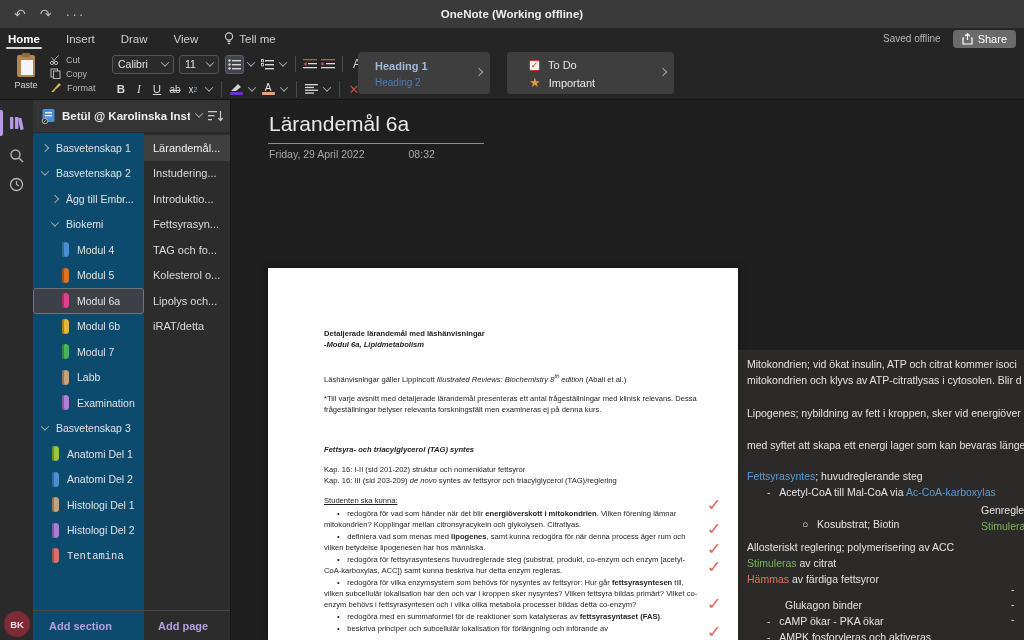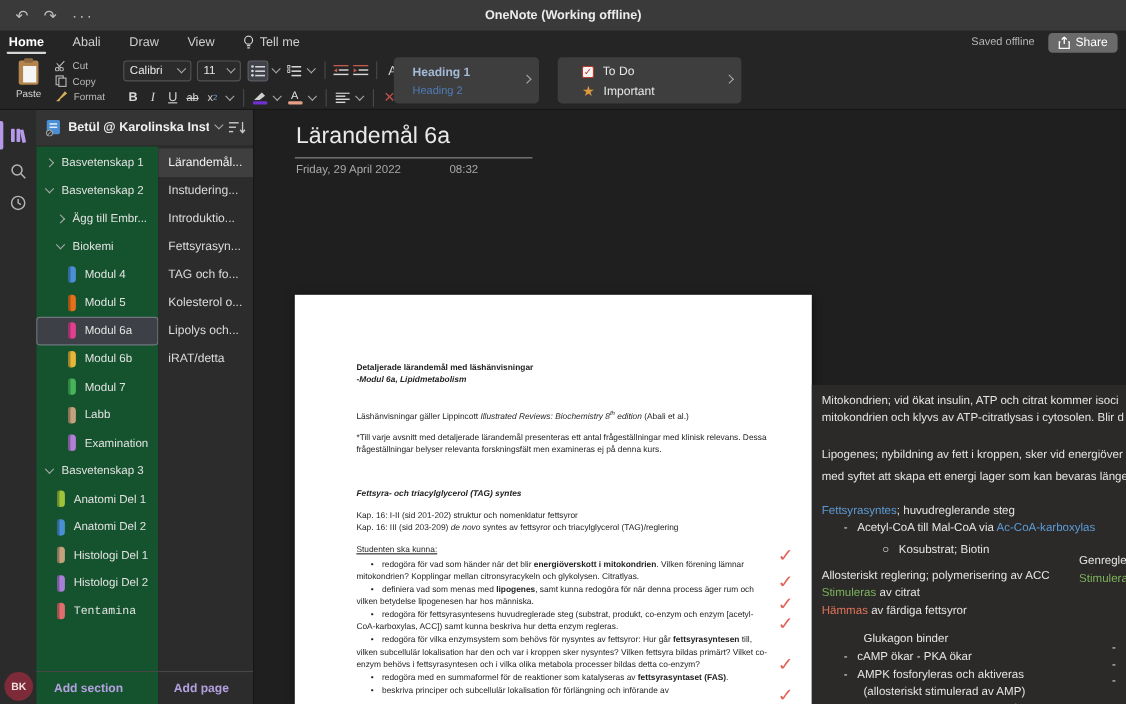--- a/index.html
+++ b/index.html
@@ -75,21 +75,21 @@
   #rail { position:absolute; left:0; top:0; width:33px; height:540px; background:#2b2b2b;padding-left:30px; }
   .rail-item { position:absolute; left:0; width:33px; height:28px; display:flex;
     align-items:center; justify-content:center; }
   #rail-active-bar { position:absolute; left:0; top:10px; width:3px; height:26px;
     background:#b49ae8; border-radius:0 2px 2px 0; }
   #avatar { position:absolute; left:4px; top:511px; width:26px; height:26px;
     border-radius:50%; background:#7d2b38; color:#f2dede; font-size:9.5px;
     font-weight:bold; display:flex; align-items:center; justify-content:center; }
 
   #sections-col { position:absolute; left:33px; top:0; width:111px; height:540px;
-    background:#14532d; }
+    background:#0c4a6e; }
   #pages-col { position:absolute; left:144px; top:0; width:86px; height:540px;
     background:#2c2c2c; }
   #nb-header { position:absolute; left:33px; top:0; width:197px; height:33px;
     background:#343434; border-bottom:1px solid #2a2a2a; display:flex;
     align-items:center; padding:0 6px 0 8px; gap:6px; z-index:2; }
   #nb-header .nb-name { color:#f0f0f0; font-size:11.5px; font-weight:bold;
     white-space:nowrap; overflow:hidden; max-width:128px; }
   #nb-header .chev { margin-top:-3px; }
   #sort-icon { margin-left:auto; }
 
@@ -149,21 +149,21 @@
       <span>↶</span>
       <span>↷</span>
       <span style="letter-spacing:2px;">···</span>
     </div>
     <div class="win-title">OneNote (Working offline)</div>
   </div>
 
   <div id="ribbon">
     <div id="tabs-row">
       <span class="rtab active">Home</span>
-        <span class="rtab">Abali</span>
+        <span class="rtab">Insert</span>
         <span class="rtab">Draw</span>
         <span class="rtab">View</span>
         <span class="rtab"><svg width="10" height="13" viewBox="0 0 10 13">
             <circle cx="5" cy="4.5" r="3.6" fill="none" stroke="#cfcfcf" stroke-width="1.1"></circle>
             <line x1="3.4" y1="9.5" x2="6.6" y2="9.5" stroke="#cfcfcf" stroke-width="1.1"></line>
             <line x1="3.8" y1="11.5" x2="6.2" y2="11.5" stroke="#cfcfcf" stroke-width="1.1"></line>
           </svg>Tell me</span>
         <span id="tabs-anchor"></span>
       <div id="tabs-right">
         <span id="saved-status">Saved offline</span>
@@ -484,24 +484,24 @@
           <span class="check" style="left: 440px; top: 290px;">✓</span>
           <span class="check" style="left: 440px; top: 327px;">✓</span>
           <span class="check" style="left: 440px; top: 355px;">✓</span>
         </div>
 
       <div id="side-panel">
         <div id="panel-lines">
             <div class="panel-line" style="margin-top: 0px; padding-left: 0px;"><span>Mitokondrien; vid ökat insulin, ATP och citrat kommer isoci</span></div>
             <div class="panel-line" style="margin-top: 0px; padding-left: 0px;"><span>mitokondrien och klyvs av ATP-citratlysas i cytosolen. Blir d</span></div>
             <div class="panel-line" style="margin-top: 17px; padding-left: 0px;"><span>Lipogenes; nybildning av fett i kroppen, sker vid energiöver</span></div>
-            <div class="panel-line" style="margin-top: 4px; padding-left: 0px;"><span>med syftet att skapa ett energi lager som kan bevaras länge</span></div>
+            <div class="panel-line" style="margin-top: 16px; padding-left: 0px;"><span>med syftet att skapa ett energi lager som kan bevaras länge</span></div>
             <div class="panel-line" style="margin-top: 15px; padding-left: 0px;"><span style="color: rgb(91, 155, 213);">Fettsyrasyntes</span><span>; huvudreglerande steg</span></div>
             <div class="panel-line" style="margin-top: 0px; padding-left: 20px;"><span>-&nbsp;&nbsp;&nbsp;Acetyl-CoA till Mal-CoA via </span><span style="color: rgb(91, 155, 213);">Ac-CoA-karboxylas</span></div>
-            <div class="panel-line" style="margin-top: 4px; padding-left: 55px;"><span>○&nbsp;&nbsp;&nbsp;Kosubstrat; Biotin</span></div>
+            <div class="panel-line" style="margin-top: 16px; padding-left: 55px;"><span>○&nbsp;&nbsp;&nbsp;Kosubstrat; Biotin</span></div>
             <div class="panel-line" style="margin-top: 7px; padding-left: 0px;"><span>Allosteriskt reglering; polymerisering av ACC</span></div>
             <div class="panel-line" style="margin-top: 0px; padding-left: 0px;"><span style="color: rgb(124, 179, 92);">Stimuleras</span><span> av citrat</span></div>
             <div class="panel-line" style="margin-top: 0px; padding-left: 0px;"><span style="color: rgb(224, 116, 92);">Hämmas</span><span> av färdiga fettsyror</span></div>
             <div class="panel-line" style="margin-top: 10px; padding-left: 38px;"><span>Glukagon binder</span></div>
             <div class="panel-line" style="margin-top: 0px; padding-left: 20px;"><span>-&nbsp;&nbsp;&nbsp;cAMP ökar - PKA ökar</span></div>
             <div class="panel-line" style="margin-top: 0px; padding-left: 20px;"><span>-&nbsp;&nbsp;&nbsp;AMPK fosforyleras och aktiveras</span></div>
             <div class="panel-line" style="margin-top: 0px; padding-left: 38px;"><span>(allosteriskt stimulerad av AMP)</span></div>
             <div class="panel-line" style="margin-top: 0px; padding-left: 20px;"><span>-&nbsp;&nbsp;&nbsp;AMPK fosforylerar ACC som då </span><span style="color: rgb(224, 116, 92);">inaktiveras</span></div>
           </div>
         <div id="panel-col2">

